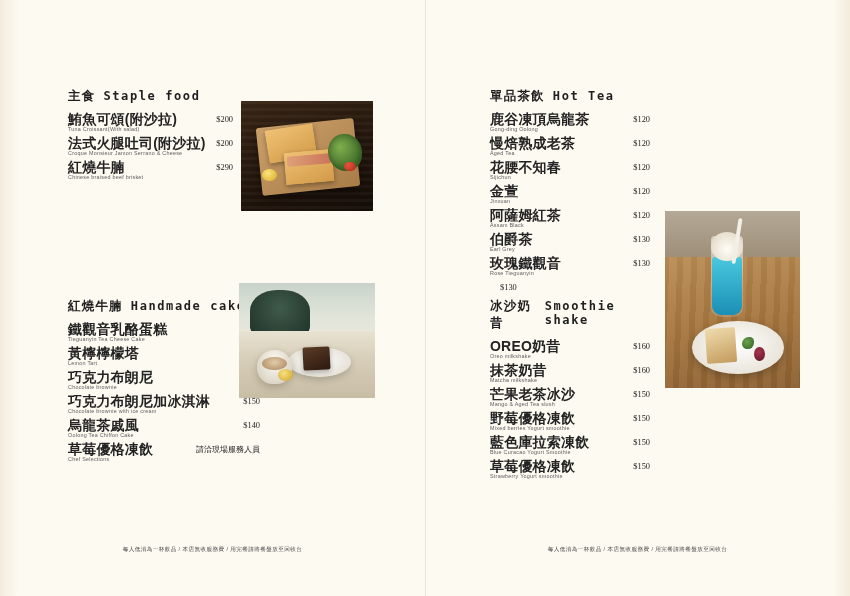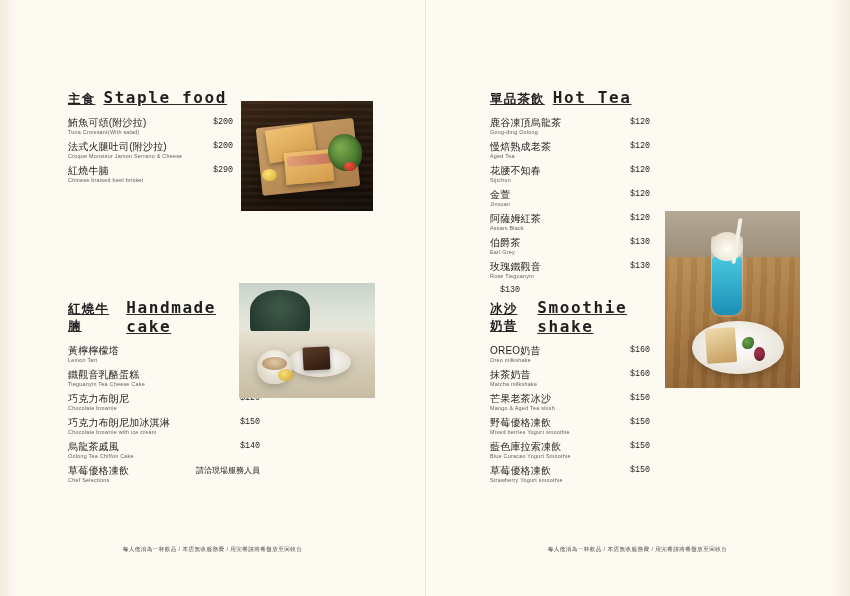--- a/index.html
+++ b/index.html
@@ -51,68 +51,68 @@
   .panel-right { left: 425px; border-radius: 17px; }
 
   .section {
     position: absolute;
   }
   .sec-title {
     display: flex;
     align-items: baseline;
     gap: 8px;
     margin-bottom: 9px;
-    text-decoration: underline;
   }
   .sec-title .zh {
     font-size: 12.5px;
     font-weight: bold;
     letter-spacing: 1.2px;
     color: #1f1f1f;
   }
   .sec-title .en {
-    font-size: 16px;
+    font-size: 12px;
     font-weight: bold;
     letter-spacing: 1.6px;
     color: #1f1f1f;
     font-family: "DejaVu Sans Mono", monospace;
   }
 
   .items {
     width: 100%;
   }
   .item {
     display: flex;
     align-items: flex-start;
     justify-content: space-between;
     margin-bottom: 5px;
   }
   .item-names {
     display: block;
   }
   .item-zh {
-    font-size: 10px;
+    font-size: 14px;
     line-height: 11px;
     color: #232323;
     letter-spacing: 0.2px;
+    font-weight: bold;
   }
   .item-en {
     font-size: 5.4px;
     line-height: 7.5px;
     color: #5d5d5d;
     letter-spacing: 0.25px;
     margin-top: 0.5px;
   }
   .item-price {
     font-size: 8.4px;
     line-height: 11px;
     color: #232323;
     white-space: nowrap;
     margin-left: 10px;
-    font-family: Liberation Mono, monospace;
+    font-family: Liberation Serif, serif;
   }
   .item-price.note {
     font-size: 8px;
     padding-left: 13px;
   }
 
   
   .photo {
     position: absolute;
     overflow: hidden;
@@ -321,31 +321,31 @@
     </div>
 
     <div class="section" style="left:68px; top:298px; width:192px;">
       <div class="sec-title">
         <span class="zh">紅燒牛腩</span>
         <span class="en">Handmade cake</span>
       </div>
       <div class="items">
         <div class="item">
           <div class="item-names">
+            <div class="item-zh">鐵觀音乳酪蛋糕</div>
+            <div class="item-en">Tieguanyin Tea Cheese Cake</div>
+          </div>
+          <div class="item-price">$120</div>
+        </div>
+        <div class="item">
+          <div class="item-names">
             <div class="item-zh">黃檸檸檬塔</div>
             <div class="item-en">Lemon Tart</div>
           </div>
           <div class="item-price">$110</div>
-        </div>
-        <div class="item">
-          <div class="item-names">
-            <div class="item-zh">鐵觀音乳酪蛋糕</div>
-            <div class="item-en">Tieguanyin Tea Cheese Cake</div>
-          </div>
-          <div class="item-price">$120</div>
         </div>
         <div class="item">
           <div class="item-names">
             <div class="item-zh">巧克力布朗尼</div>
             <div class="item-en">Chocolate brownie</div>
           </div>
           <div class="item-price">$120</div>
         </div>
         <div class="item">
           <div class="item-names">

